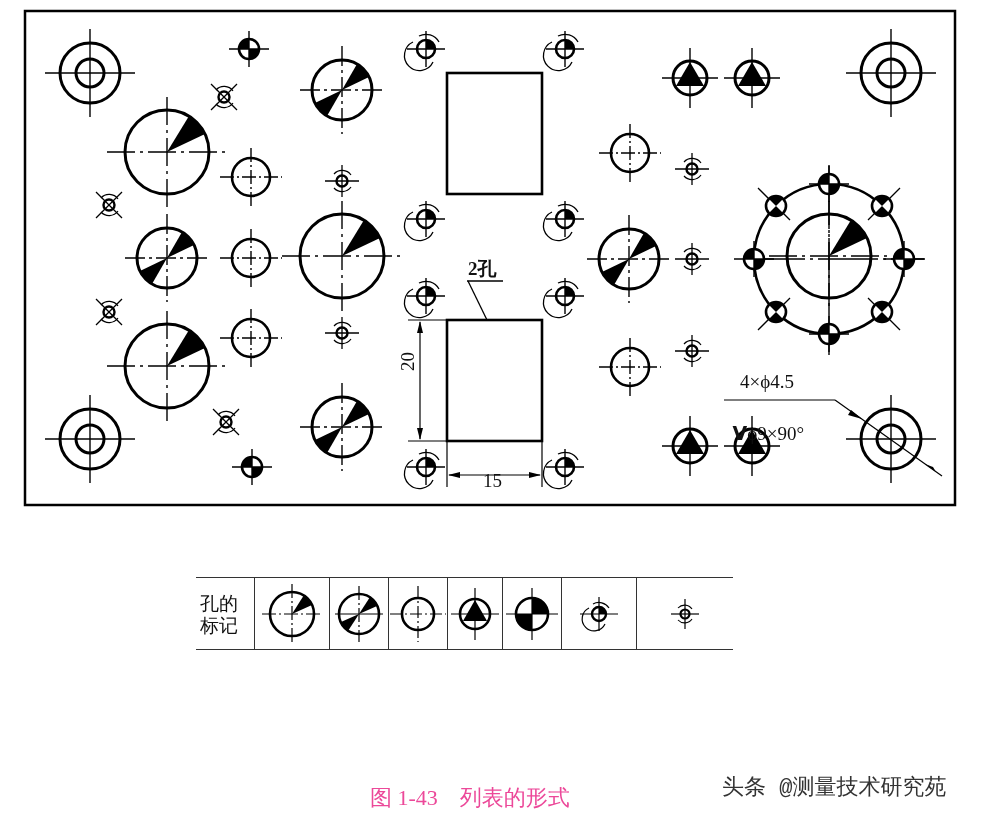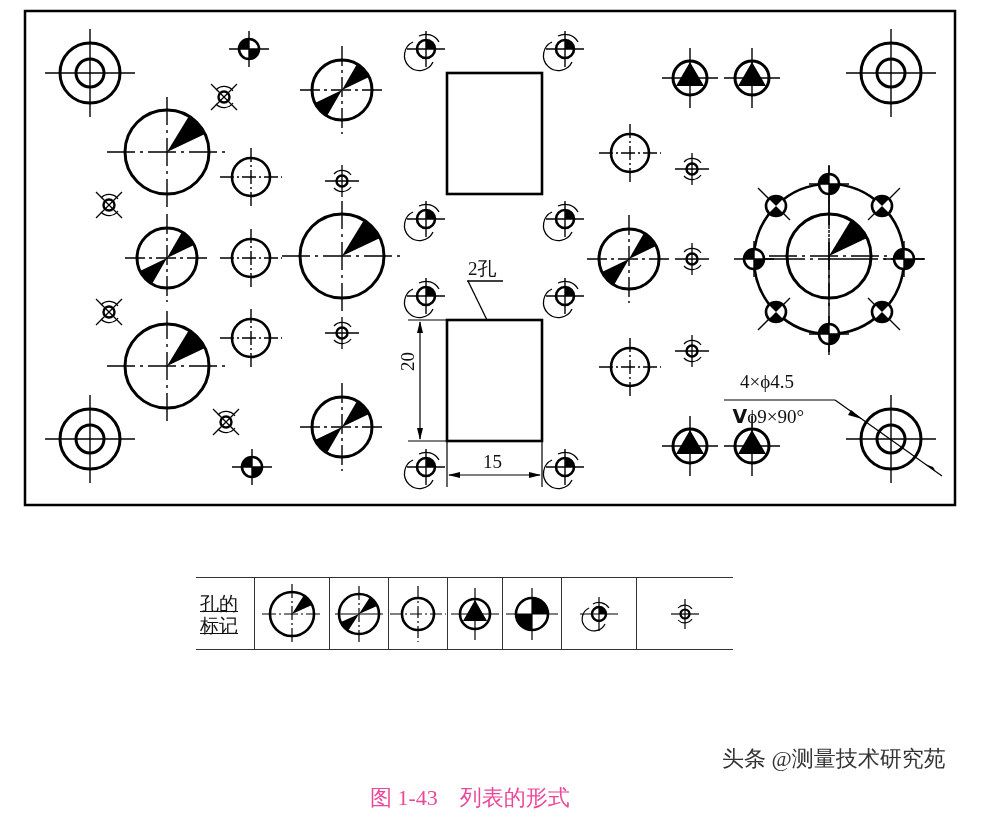--- a/index.html
+++ b/index.html
@@ -1,22 +1,22 @@
 <!DOCTYPE html>
 <html><head>
 <meta charset="utf-8">
 <style>
   html, body { margin:0; padding:0; background:#ffffff; }
   body { width:1007px; height:827px; position:relative; overflow:hidden; font-family:"Liberation Serif", serif; }
   #drawing { position:absolute; left:0; top:0; }
   .caption { position:absolute; left:370px; top:783px; font-size:22px; color:#ec4899; font-family:"Liberation Serif", serif; white-space:pre; }
-  .watermark { position:absolute; left:722px; top:744px; font-size:22px; color:#333; font-family:Liberation Serif, serif; white-space:pre; }
+  .watermark { position:absolute; left:722px; top:772px; font-size:22px; color:#333; font-family:Liberation Mono, monospace; white-space:pre; }
   .note-text { position:absolute; font-family:"Liberation Serif", serif; font-size:19px; color:#111; white-space:pre; }
   .legend-table { position:absolute; left:196px; top:577px; border-collapse:collapse; font-family:"Liberation Serif", serif; }
-  .legend-table td { border-left:1px solid #333; border-top:1.5px solid #333; text-align:center; vertical-align:middle; padding:0; font-size:19px; color:#111;text-decoration:underline; }
+  .legend-table td { border-left:1px solid #333; border-top:1.5px solid #333; text-align:center; vertical-align:middle; padding:0; font-size:19px; color:#111; }
   .legend-table tr:last-child td { border-bottom:1.5px solid #333; }
   .legend-table td.rowhead { border-left:none; font-family:"DejaVu Sans", sans-serif; font-size:19px; line-height:22px; width:54px; text-align:left; padding-left:4px; }
   .legend-table svg { display:block; margin:0 auto; }
 </style>
 </head>
 <body>
 
 <svg id="drawing" width="1007" height="560" viewBox="0 0 1007 560" xmlns="http://www.w3.org/2000/svg">
   <defs>
 
@@ -259,25 +259,25 @@
   </g>
 
   <g>
     <line x1="724" y1="400" x2="835" y2="400" stroke="#000" stroke-width="1.2"></line>
     <line x1="835" y1="400" x2="942" y2="476" stroke="#000" stroke-width="1.2"></line>
     <path d="M862,419 L851,410 L848,415 Z" fill="#000"></path>
     <path d="M925,464 L936,472 L933,467 Z" fill="#000"></path>
   </g>
 </svg>
 
-<div class="note-text" style="left:468px;top:256px;">2孔</div>
+<div class="note-text" style="left:468px;top:256px;font-weight:bold;">2孔</div>
 <div class="note-text" style="left:397px;top:371px;transform:rotate(-90deg);transform-origin:left top;">20</div>
-<div class="note-text" style="left:483px;top:451px;">15</div>
+<div class="note-text" style="left:483px;top:470px;">15</div>
 <div class="note-text" style="left:740px;top:371px;">4×ϕ4.5</div>
-<div class="note-text" style="left:723px;top:383px;">
+<div class="note-text" style="left:723px;top:400px;">
   <span style="font-family:'DejaVu Sans',sans-serif;font-weight:bold;">V</span><span>ϕ9×90°</span>
 </div>
 
 <table class="legend-table">
   <tbody>
       <tr style="height:72px;">
     <td class="rowhead">
       <div>孔的</div>
       <div>标记</div>
     </td>

